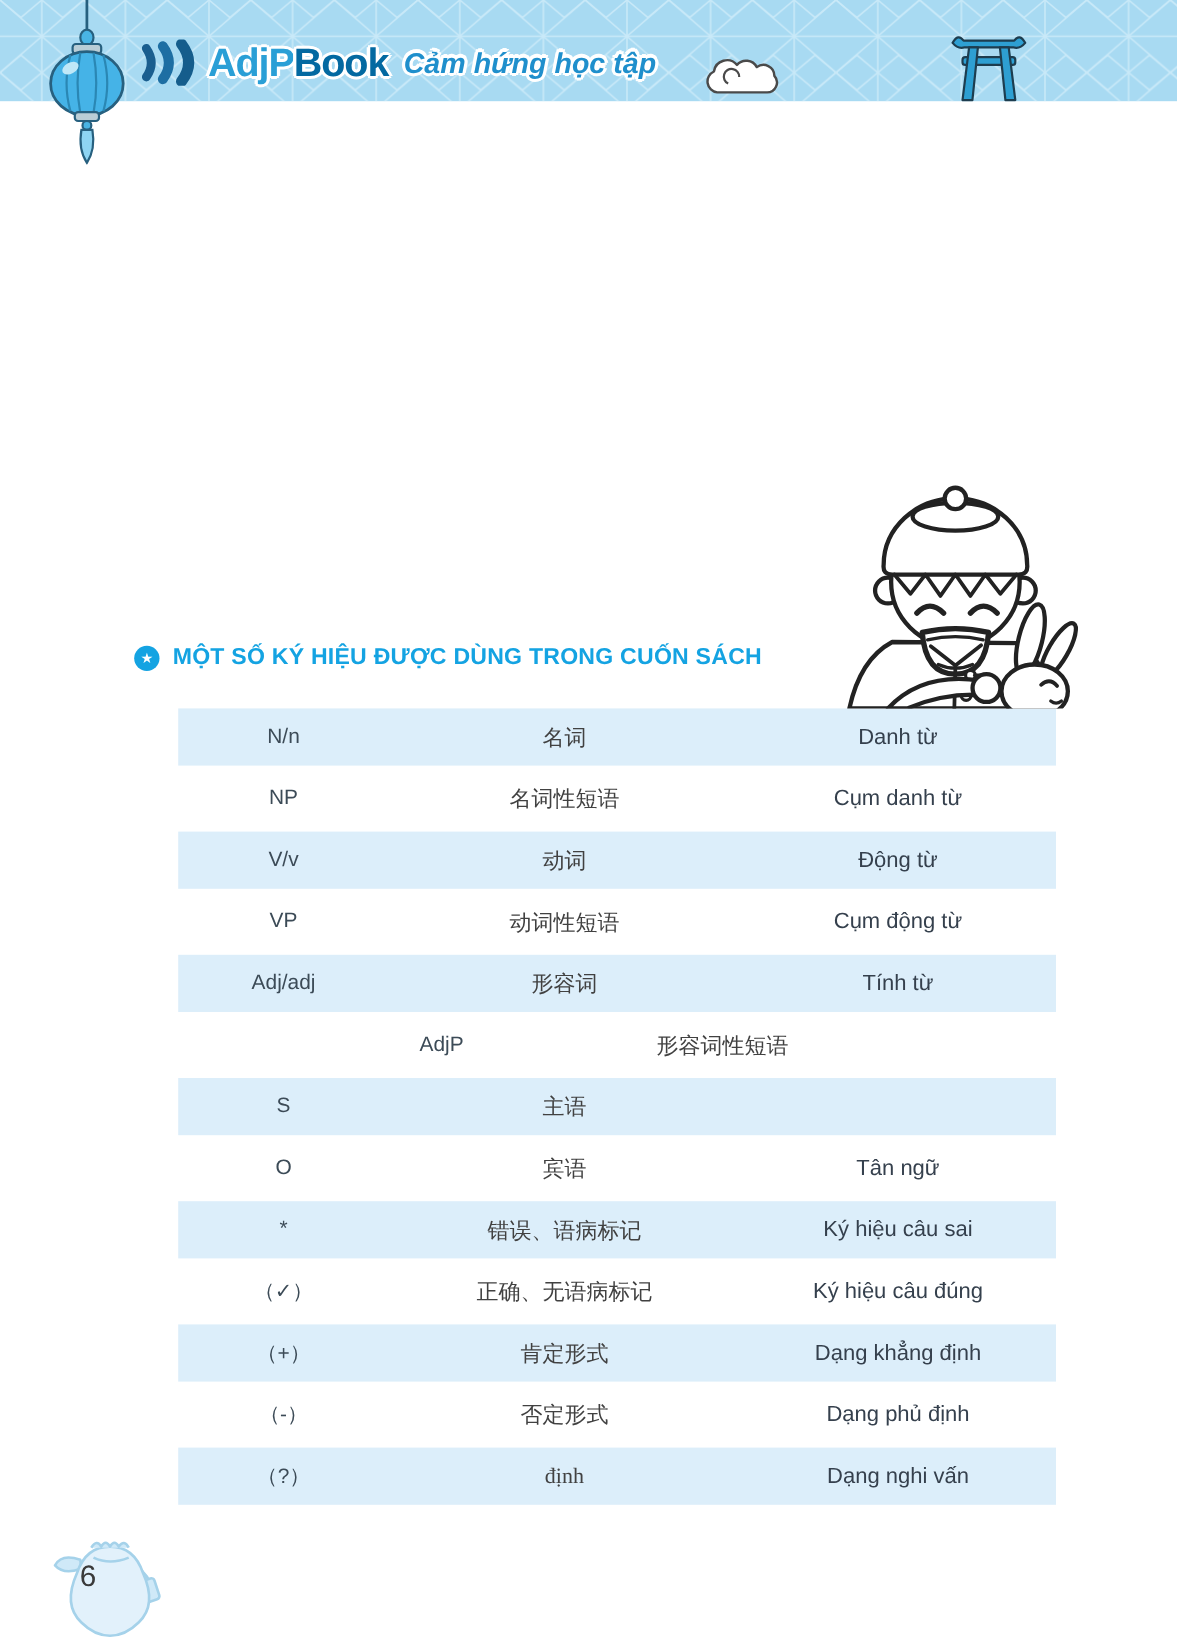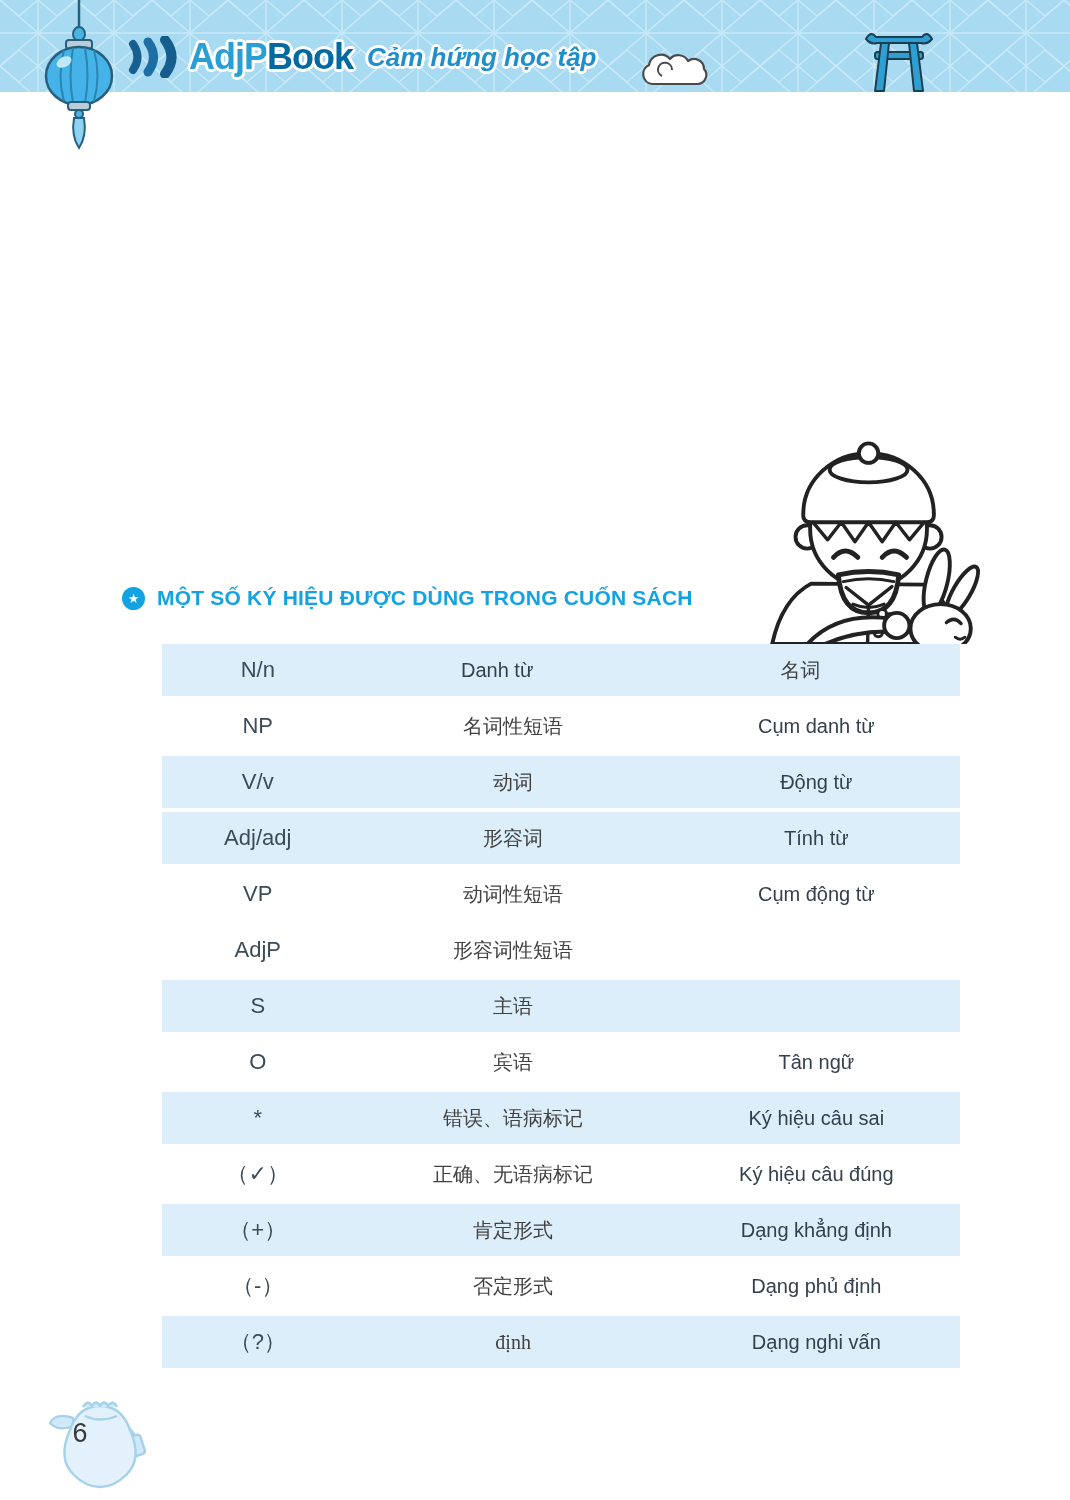--- a/index.html
+++ b/index.html
@@ -27,23 +27,23 @@
     display:flex;align-items:center;justify-content:center;font-size:13px;line-height:1;margin-right:12px;}
   .heading .txt{font-size:21px;font-weight:bold;color:#14a3e2;letter-spacing:.2px;}
 
   
   .boy{position:absolute;left:748px;top:422px;z-index:3;}
 
   
   .tbl{position:absolute;left:162px;top:644px;width:798px;display:flex;flex-direction:column;gap:4px;}
   .trow{display:flex;height:52px;align-items:center;}
   .trow.blue{background:#dceefa;}
-  .trow.white{background:#ffffff;}
+  .trow.white{background:#ffffff;justify-content:center;}
   .cell{text-align:center;}
-  .cell.sym{width:24%;font-size:22px;color:#3c4b57;}
+  .cell.sym{width:24%;font-size:19px;color:#3c4b57;}
   .cell.zh{width:40%;font-size:20px;color:#414141;font-family:"Liberation Serif","DejaVu Serif",serif;}
   .cell.vi{width:36%;font-size:20px;color:#35404d;}
 
   
   .bag{position:absolute;left:40px;top:1386px;z-index:2;}
   .page-num{position:absolute;left:58px;top:1418px;width:44px;text-align:center;
     font-size:27px;color:#3a3a3a;z-index:3;}
 </style>
 </head>
 <body>
@@ -146,42 +146,42 @@
       <path d="M212 221 q5 4 10 0" fill="none" stroke-width="3"></path>
 
       <path d="M60 228 Q92 194 146 202 L156 216 Q116 212 78 228 Z"></path>
       <circle cx="152" cy="209" r="13"></circle>
     </g>
   </svg>
 
   <div class="tbl">
       <div class="trow blue">
         <div class="cell sym">N/n</div>
+        <div class="cell zh">名词</div>
         <div class="cell vi">Danh từ</div>
-        <div class="cell zh">名词</div>
       </div>
       <div class="trow white">
         <div class="cell sym">NP</div>
         <div class="cell zh">名词性短语</div>
         <div class="cell vi">Cụm danh từ</div>
       </div>
       <div class="trow blue">
         <div class="cell sym">V/v</div>
         <div class="cell zh">动词</div>
         <div class="cell vi">Động từ</div>
       </div>
+      <div class="trow white">
+        <div class="cell sym">VP</div>
+        <div class="cell zh">动词性短语</div>
+        <div class="cell vi">Cụm động từ</div>
+      </div>
       <div class="trow blue">
         <div class="cell sym">Adj/adj</div>
         <div class="cell zh">形容词</div>
         <div class="cell vi">Tính từ</div>
-      </div>
-      <div class="trow white">
-        <div class="cell sym">VP</div>
-        <div class="cell zh">动词性短语</div>
-        <div class="cell vi">Cụm động từ</div>
       </div>
       <div class="trow white">
         <div class="cell sym">AdjP</div>
         <div class="cell zh">形容词性短语</div>
       </div>
       <div class="trow blue">
         <div class="cell sym">S</div>
         <div class="cell zh">主语</div>
       </div>
       <div class="trow white">

